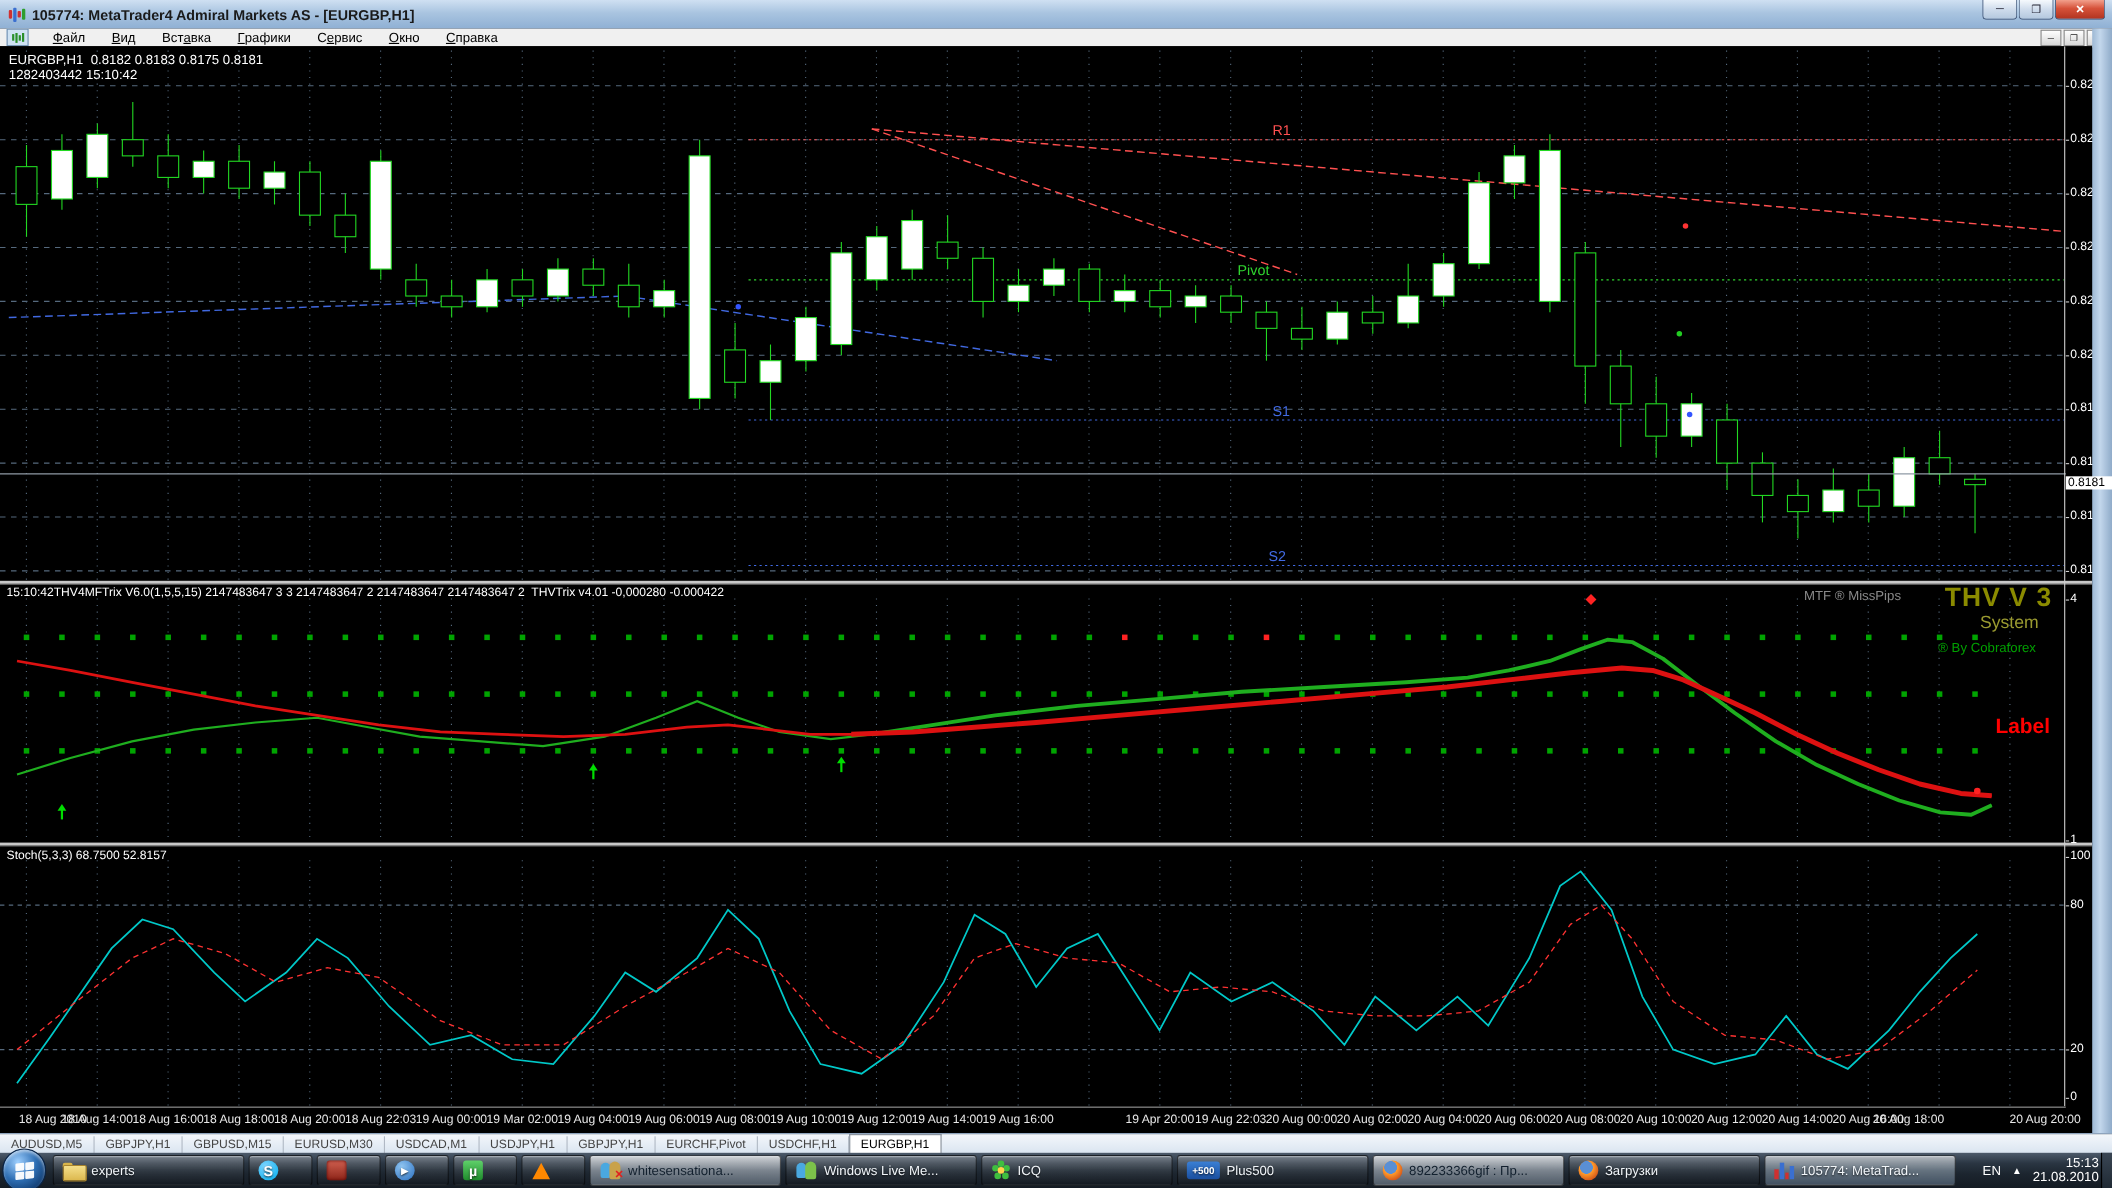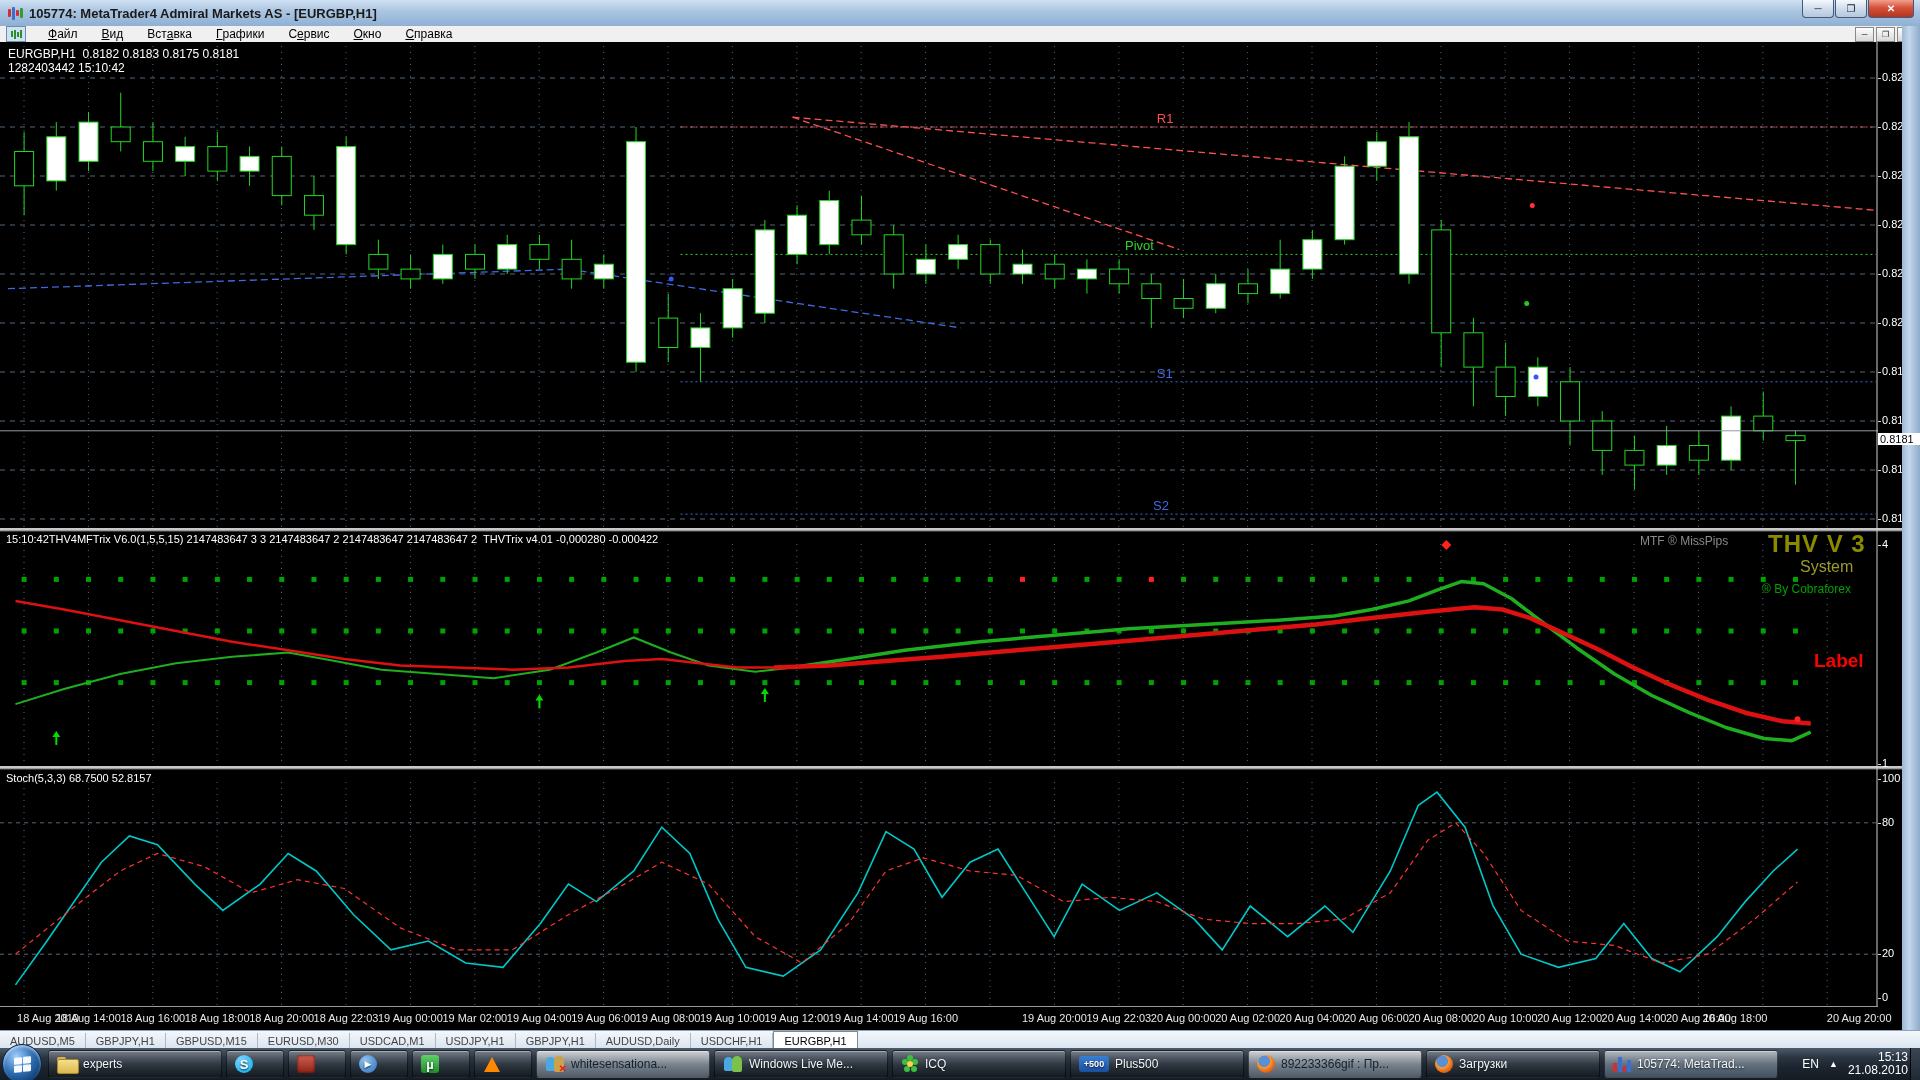--- a/index.html
+++ b/index.html
@@ -593,21 +593,21 @@
         <div class="t-lab" style="left: 364.4px;">19 Aug 00:00</div>
         <div class="t-lab" style="left: 428.8px;">19 Mar 02:00</div>
         <div class="t-lab" style="left: 493.2px;">19 Aug 04:00</div>
         <div class="t-lab" style="left: 557.6px;">19 Aug 06:00</div>
         <div class="t-lab" style="left: 622px;">19 Aug 08:00</div>
         <div class="t-lab" style="left: 686.4px;">19 Aug 10:00</div>
         <div class="t-lab" style="left: 750.8px;">19 Aug 12:00</div>
         <div class="t-lab" style="left: 815.2px;">19 Aug 14:00</div>
         <div class="t-lab" style="left: 879.6px;">19 Aug 16:00</div>
         <div class="t-lab" style="left: 912px; margin-top: 28px;">19 Aug 18:00</div>
-        <div class="t-lab" style="left: 1008.4px;">19 Aug 20:00</div>
+        <div class="t-lab" style="left: 1008.4px;">19 Apr 20:00</div>
         <div class="t-lab" style="left: 1072.8px;">19 Aug 22:03</div>
         <div class="t-lab" style="left: 1137.2px;">20 Aug 00:00</div>
         <div class="t-lab" style="left: 1201.6px;">20 Aug 02:00</div>
         <div class="t-lab" style="left: 1266px;">20 Aug 04:00</div>
         <div class="t-lab" style="left: 1330.4px;">20 Aug 06:00</div>
         <div class="t-lab" style="left: 1394.8px;">20 Aug 08:00</div>
         <div class="t-lab" style="left: 1459.2px;">20 Aug 10:00</div>
         <div class="t-lab" style="left: 1523.6px;">20 Aug 12:00</div>
         <div class="t-lab" style="left: 1588px;">20 Aug 14:00</div>
         <div class="t-lab" style="left: 1652.4px;">20 Aug 16:00</div>
@@ -619,21 +619,21 @@
   <div id="rstrip"></div>
 
   <div id="tabbar">
       <div class="tab">AUDUSD,M5</div>
       <div class="tab">GBPJPY,H1</div>
       <div class="tab">GBPUSD,M15</div>
       <div class="tab">EURUSD,M30</div>
       <div class="tab">USDCAD,M1</div>
       <div class="tab">USDJPY,H1</div>
       <div class="tab">GBPJPY,H1</div>
-      <div class="tab">AUDUSD,Daily</div>
+      <div class="tab">EURCHF,Pivot</div>
       <div class="tab">USDCHF,H1</div>
       <div class="tab active">EURGBP,H1</div>
     </div>
 
   <div id="taskbar">
     <div id="start-orb">
       <span class="orb-flag">
           <i></i>
           <i></i>
           <i></i>

